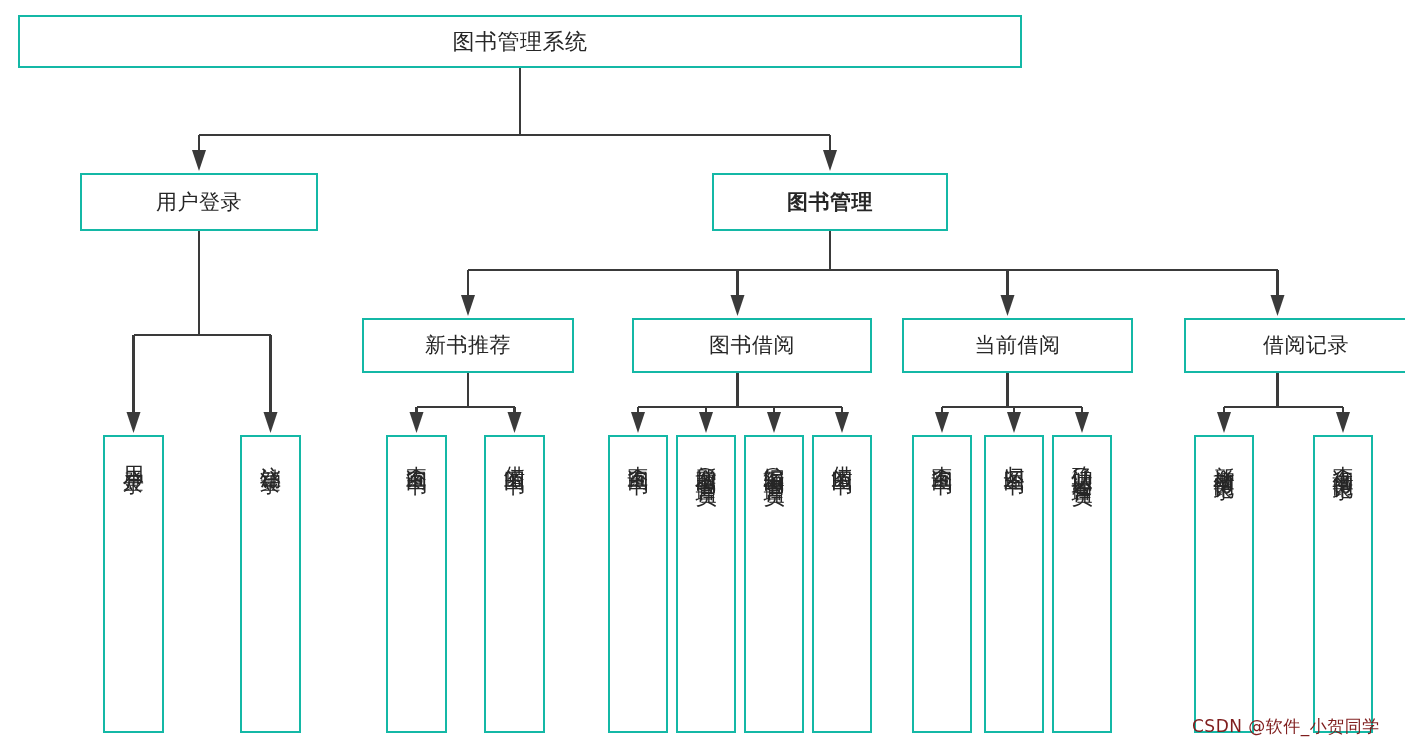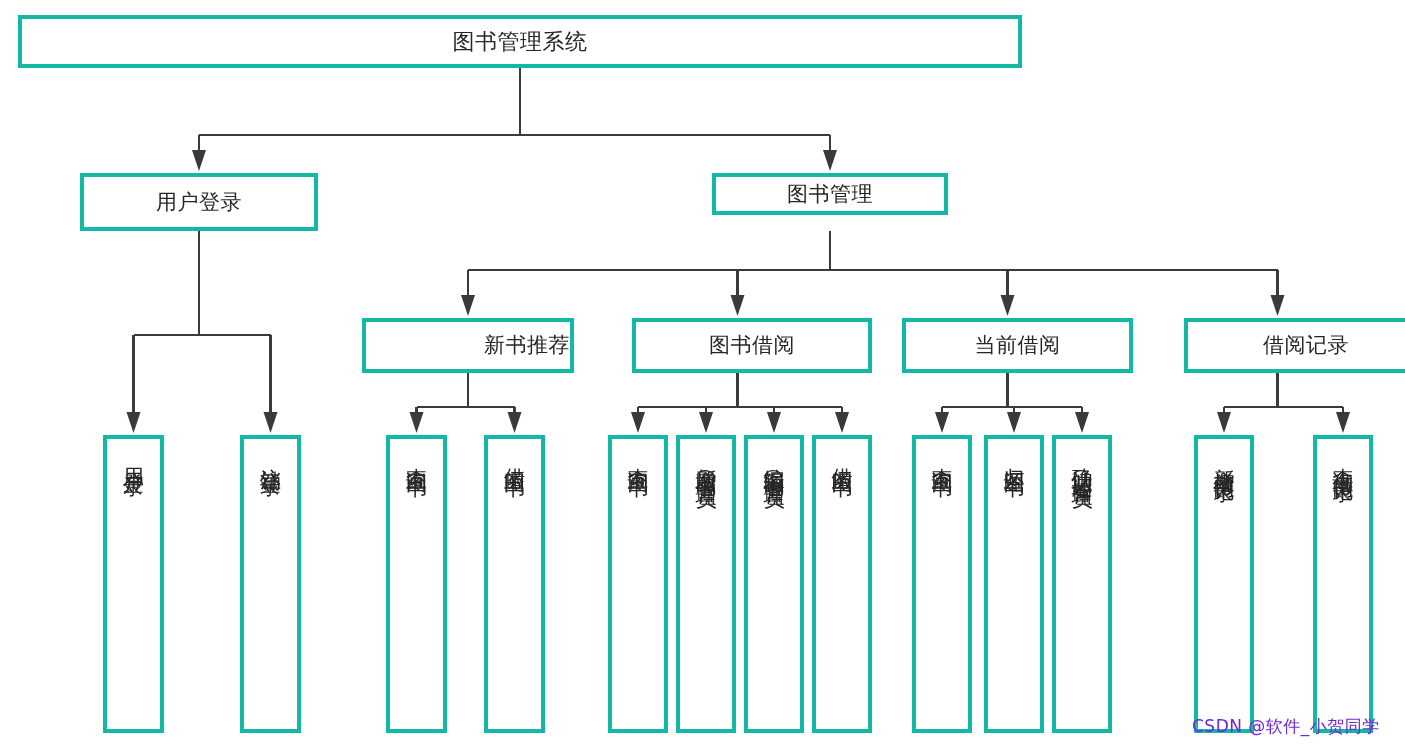--- a/index.html
+++ b/index.html
@@ -23,21 +23,21 @@
     left: 0;
     top: 0;
     width: 1405px;
     height: 747px;
     pointer-events: none;
   }
   .node {
     position: absolute;
     box-sizing: border-box;
     background: #ffffff;
-    border: 4px solid #14b8a6;
+    border: 2px solid #14b8a6;
     display: flex;
     align-items: center;
     justify-content: center;
     color: #262626;
     line-height: 1.18;
   }
   .node-label {
     display: block;
     text-align: center;
     white-space: pre-line;
@@ -55,21 +55,21 @@
   .node.vertical .node-label {
     writing-mode: vertical-rl;
     text-orientation: upright;
     font-size: 21px;
     letter-spacing: 3px;
     line-height: 1.05;
   }
   .node.root .node-label { font-size: 22px; }
   .watermark {
     position: absolute;
-    color: #6d28d9;
+    color: #7f1d1d;
     font-size: 17px;
     white-space: nowrap;
     letter-spacing: 0.5px;
   }
 </style>
 </head>
 <body>
 
 <div id="diagram-root">
   <svg id="edge-layer" width="1405" height="747" viewBox="0 0 1405 747">
@@ -126,24 +126,24 @@
       <line x1="1343" y1="407" x2="1343" y2="414" stroke="#3a3a3a" stroke-width="2.6" shape-rendering="crispEdges"></line>
       <path d="M1336,412 L1350,412 L1343,433 Z" fill="#3a3a3a"></path>
     </svg>
   <div id="node-layer">
       <div class="node horizontal root" style="left: 18px; top: 15px; width: 1004px; height: 53px;">
         <span class="node-label">图书管理系统</span>
       </div>
       <div class="node horizontal" style="left: 80px; top: 173px; width: 238px; height: 58px;">
         <span class="node-label">用户登录</span>
       </div>
-      <div class="node horizontal" style="left: 712px; top: 173px; width: 236px; height: 42px;">
+      <div class="node horizontal" style="left: 712px; top: 173px; width: 236px; height: 58px; font-weight: bold;">
         <span class="node-label">图书管理</span>
       </div>
-      <div class="node horizontal" style="left: 362px; top: 318px; width: 212px; height: 55px; justify-content: flex-end;">
+      <div class="node horizontal" style="left: 362px; top: 318px; width: 212px; height: 55px;">
         <span class="node-label">新书推荐</span>
       </div>
       <div class="node horizontal" style="left: 632px; top: 318px; width: 240px; height: 55px;">
         <span class="node-label">图书借阅</span>
       </div>
       <div class="node horizontal" style="left: 902px; top: 318px; width: 231px; height: 55px;">
         <span class="node-label">当前借阅</span>
       </div>
       <div class="node horizontal" style="left: 1172px; top: 318px; width: 244px; height: 55px; margin-left: 12px;">
         <span class="node-label">借阅记录</span>

